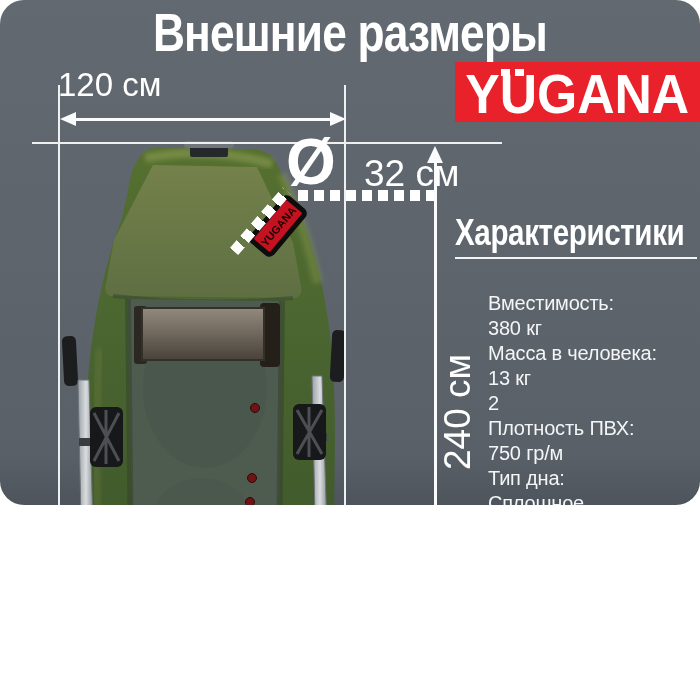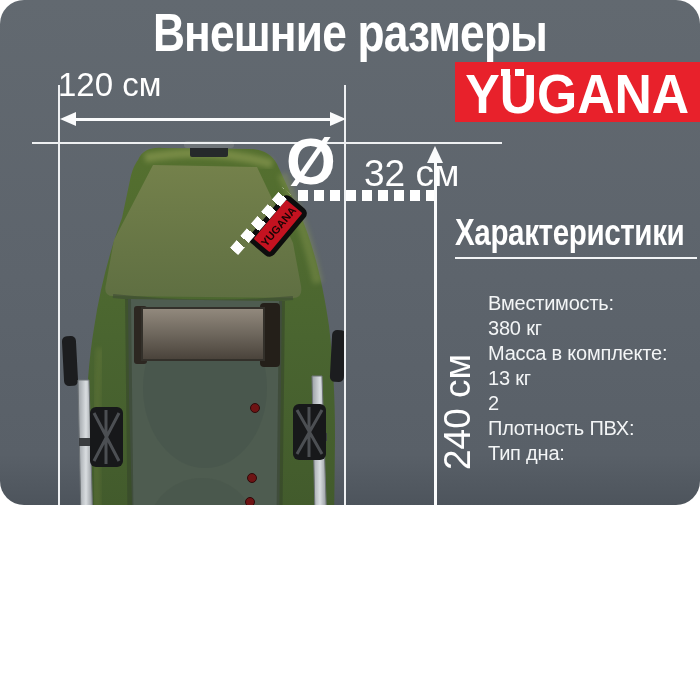--- a/index.html
+++ b/index.html
@@ -213,20 +213,22 @@
   <div class="dia-sym">Ø</div>
   <div class="dia-label">32 см</div>
   <div class="dots-h"></div>
   <div class="dots-diag"></div>
 
   <div class="specs-heading">Характеристики</div>
   <div class="specs-underline"></div>
   <div class="specs-list">
     <div>Вместимость:</div>
     <div>380 кг</div>
-    <div>Масса в комплекте:</div>
+    <div>Масса в человека:</div>
     <div>13 кг</div>
     <div>2</div>
     <div>Плотность ПВХ:</div>
+    <div>750 гр/м</div>
     <div>Тип дна:</div>
+    <div>Сплошное</div>
   </div>
 
 </div>
 
 </body></html>

